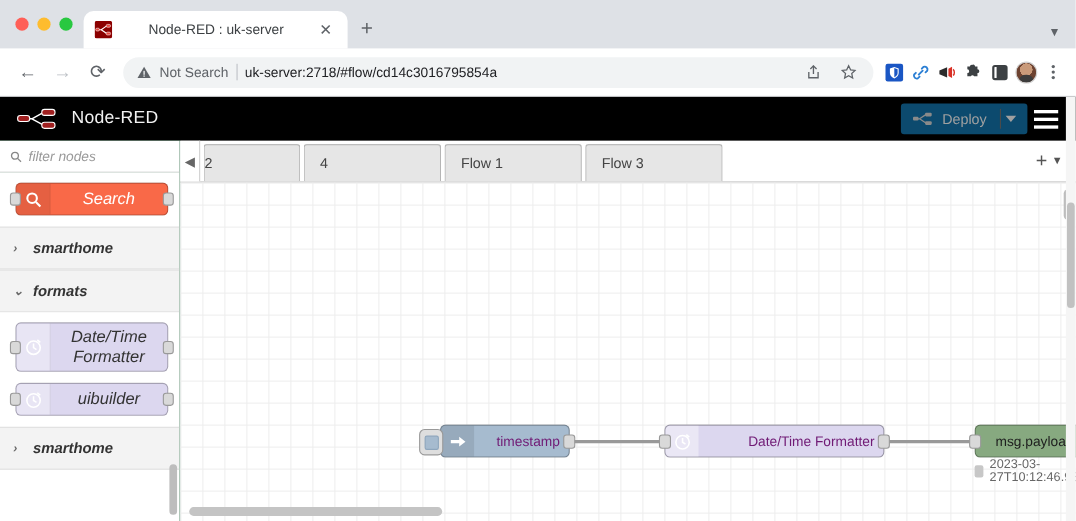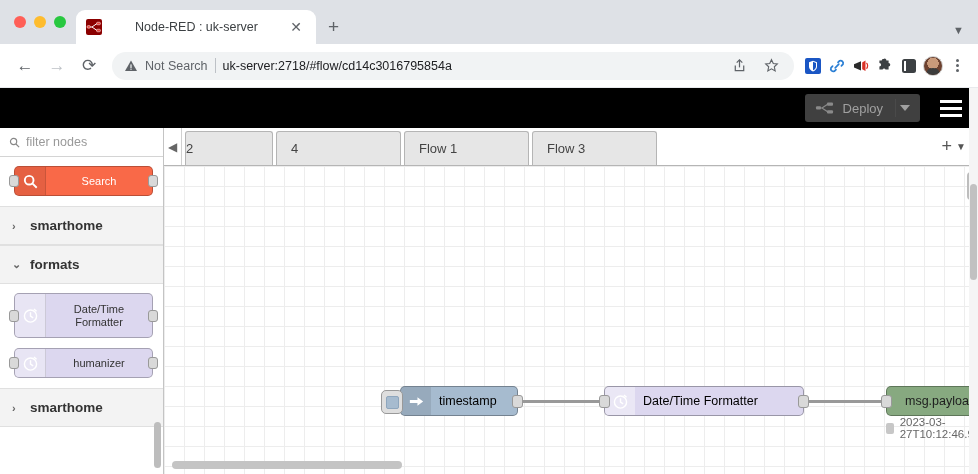--- a/index.html
+++ b/index.html
@@ -74,33 +74,33 @@
   .app { position: relative; width: 978px; height: 386px; background: #fff; }
 
   .nr-header {
     height: 40px; background: #000; display: flex; align-items: center;
     padding: 0 0 0 14px; color: #fff;
   }
   .nr-logo { display: flex; align-items: center; gap: 9px; }
   .nr-title { font-size: 16px; color: #f2f2f2; letter-spacing: .2px; }
   .nr-header-right { margin-left: auto; display: flex; align-items: center; height: 100%; }
   .deploy {
-    background: #404040; color: #999; height: 28px; display: flex; align-items: center;
-    border-radius: 3px; margin-right: 14px; overflow: hidden;
+    background: #0c4a6e; color: #999; height: 28px; display: flex; align-items: center;
+    border-radius: 3px; overflow: hidden;
   }
   .deploy-main { display: flex; align-items: center; gap: 8px; padding: 0 12px 0 10px; }
   .deploy-label { font-size: 13px; color: #a0a0a0; }
   .deploy-caret { padding: 0 10px 0 4px; border-left: 1px solid #4a4a4a; display: flex; align-items: center; height: 18px; }
   .hamburger { display: flex; flex-direction: column; gap: 4px; padding: 0 16px 0 6px; }
   .hamburger i { display: block; width: 22px; height: 3px; background: #fff; }
 
   .body-row { display: flex; height: 346px; }
 
   
-  .palette { width: 164px; border-right: 1px solid #c4c4c4; background: #15803d; position: relative; }
+  .palette { width: 164px; border-right: 1px solid #c4c4c4; background: #15803d; position: relative; font-style: italic; }
   .palette-search {
     height: 29px; border-bottom: 1px solid #d4d4d4; display: flex; align-items: center;
     gap: 6px; padding: 0 9px; background: #fff;
   }
   .palette-search .ph { font-size: 12.5px; color: #999; }
   .palette-scroll { height: 317px; overflow: hidden; position: relative; background: #fff; }
 
   .pal-node-wrap { padding: 9px 10px 10px 14px; background: #fff; }
   .pal-node {
     height: 30px; border-radius: 5px; display: flex; align-items: center;
@@ -109,21 +109,21 @@
   .pal-node .port {
     position: absolute; width: 10px; height: 12px; background: #d9d9d9;
     border: 1px solid #999; border-radius: 3px; top: 8px;
   }
   .pal-node .port.left { left: -6px; }
   .pal-node .port.right { right: -6px; }
   .pal-ico {
     width: 31px; height: 100%; display: flex; align-items: center; justify-content: center;
     border-right: 1px solid rgba(0,0,0,.12); border-radius: 4px 0 0 4px;
   }
-  .pal-label { flex: 1; text-align: center; font-size: 11px; color: #333; padding: 0 4px; line-height: 1.15; }
+  .pal-label { flex: 1; text-align: center; font-size: 15px; color: #333; padding: 0 4px; line-height: 1.15; }
 
   .node-search { background: #f96948; }
   .node-search .pal-ico { background: rgba(0,0,0,.08); }
   .node-search .pal-label { color: #fff; }
 
   .node-lav { background: #dcd7ef; }
   .node-lav .pal-ico { background: rgba(255,255,255,.35); }
 
   .cat-header {
     height: 39px; display: flex; align-items: center; gap: 10px; padding: 0 12px;
@@ -176,21 +176,21 @@
     position: absolute; height: 30px; border-radius: 5px;
     border: 1px solid rgba(0,0,0,.3); display: flex; align-items: center;
   }
   .flow-node .nport {
     position: absolute; width: 11px; height: 13px; background: #d9d9d9;
     border: 1px solid #999; border-radius: 3px; top: 8px;
   }
   .flow-node .nport.left { left: -6px; }
   .flow-node .nport.right { right: -6px; }
   .n-ico { width: 30px; height: 100%; display: flex; align-items: center; justify-content: center; border-radius: 4px 0 0 4px; }
-  .n-label { flex: 1; text-align: left; font-size: 12.5px; color: #000000; padding: 0 8px; white-space: nowrap; }
+  .n-label { flex: 1; text-align: right; font-size: 12.5px; color: #701a75; padding: 0 8px; white-space: nowrap; }
 
   .node-inject { background: #a6bbcf; left: 236px; top: 220px; width: 118px; }
   .node-inject .n-ico { background: rgba(0,0,0,.09); }
   .inject-btn {
     position: absolute; left: -20px; top: 3px; width: 22px; height: 24px;
     background: #dedede; border: 1px solid #999; border-radius: 5px;
     display: flex; align-items: center; justify-content: center;
   }
   .inject-btn i { width: 13px; height: 13px; background: #a6bbcf; border: 1px solid #8ea6bd; border-radius: 2px; display: block; }
 
@@ -316,20 +316,29 @@
     <span class="ext kebab">
         <i></i>
         <i></i>
         <i></i>
       </span>
   </div>
 
   <div class="app">
 
     <div class="nr-header">
+      <div class="nr-logo">
+        <svg width="42" height="24" viewBox="0 0 42 24">
+          <path d="M8 12 H15 M15 12 L26 6 M15 12 L26 18" stroke="#fff" stroke-width="1.3" fill="none"></path>
+          <rect x="2" y="9" width="11" height="5.5" rx="2.5" fill="#a02020" stroke="#fff" stroke-width="1"></rect>
+          <rect x="24" y="3.4" width="12" height="5.5" rx="2.5" fill="#a02020" stroke="#fff" stroke-width="1"></rect>
+          <rect x="24" y="15.2" width="12" height="5.5" rx="2.5" fill="#a02020" stroke="#fff" stroke-width="1"></rect>
+        </svg>
+        <span class="nr-title">Node-RED</span>
+      </div>
       <div class="nr-header-right">
         <div class="deploy">
           <div class="deploy-main">
             <svg width="20" height="14" viewBox="0 0 20 14">
               <path d="M4 7 H7 M7 7 L13 3 M7 7 L13 11" stroke="#8a8a8a" stroke-width="1.2" fill="none"></path>
               <rect x="1" y="5.2" width="5" height="3.4" rx="1" fill="#8a8a8a"></rect>
               <rect x="12" y="1.4" width="6" height="3.4" rx="1" fill="#8a8a8a"></rect>
               <rect x="12" y="9.2" width="6" height="3.4" rx="1" fill="#8a8a8a"></rect>
             </svg>
             <span class="deploy-label">Deploy</span>
@@ -403,21 +412,21 @@
           <div class="pal-node-wrap" style="padding-top:0;">
             <div class="pal-node node-lav">
               <span class="port left"></span>
               <span class="pal-ico">
                 <svg width="19" height="19" viewBox="0 0 20 20" fill="none" stroke="#fff" stroke-width="1.5">
                   <circle cx="10" cy="10.6" r="6.4"></circle>
                     <path d="M10 6.6 V10.6 L12.8 12.4"></path>
                     <path d="M13.6 3.2 L16.4 5.6"></path>
                 </svg>
               </span>
-              <span class="pal-label">humanizer</span>
+              <span class="pal-label">uibuilder</span>
               <span class="port right"></span>
             </div>
           </div>
 
           <div class="cat-header">
             <span class="cat-arrow">›</span>
             <span>smarthome</span>
           </div>
 
           <div class="pal-scrollbar" style="top:265px; height:46px;"></div>

